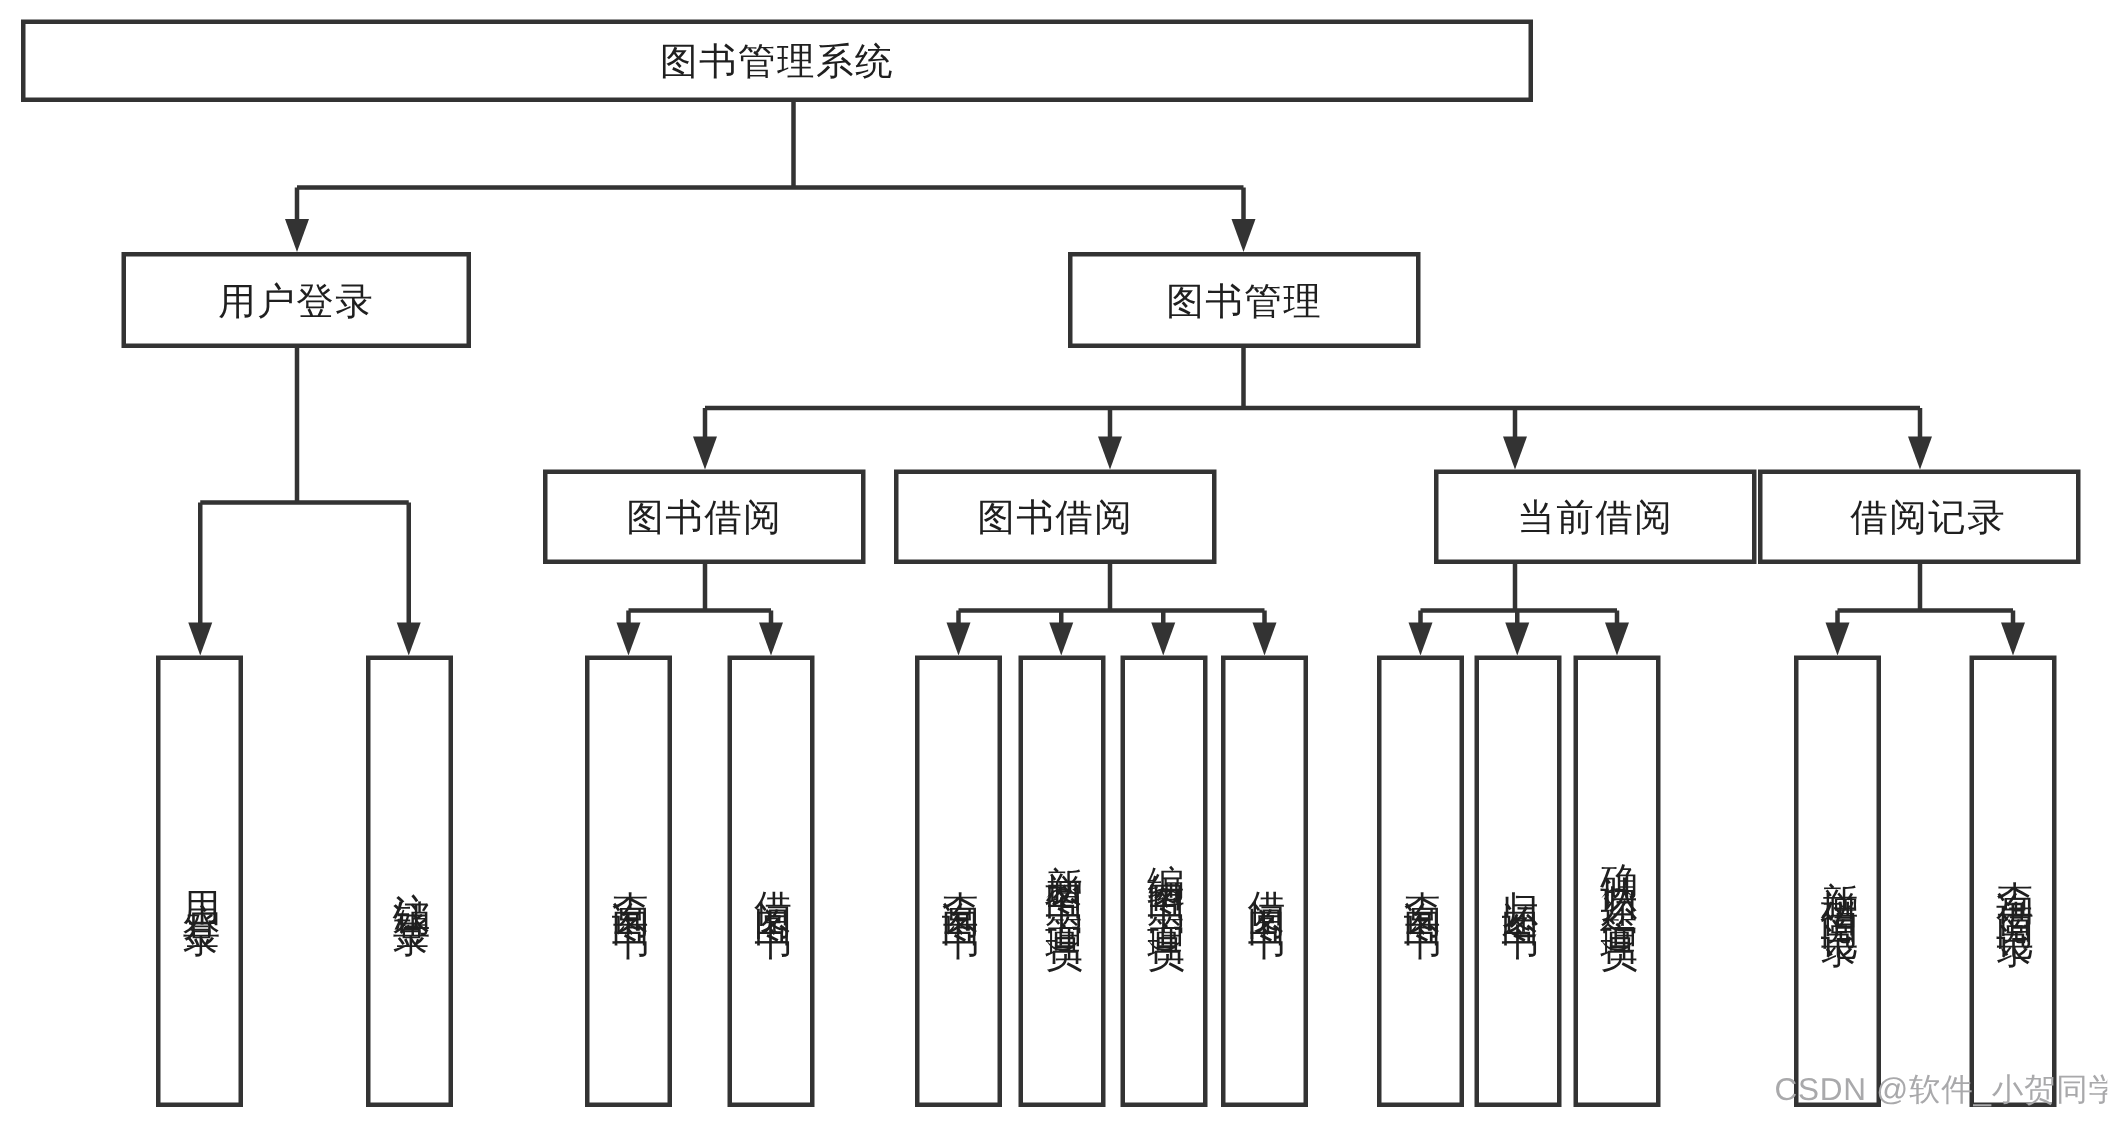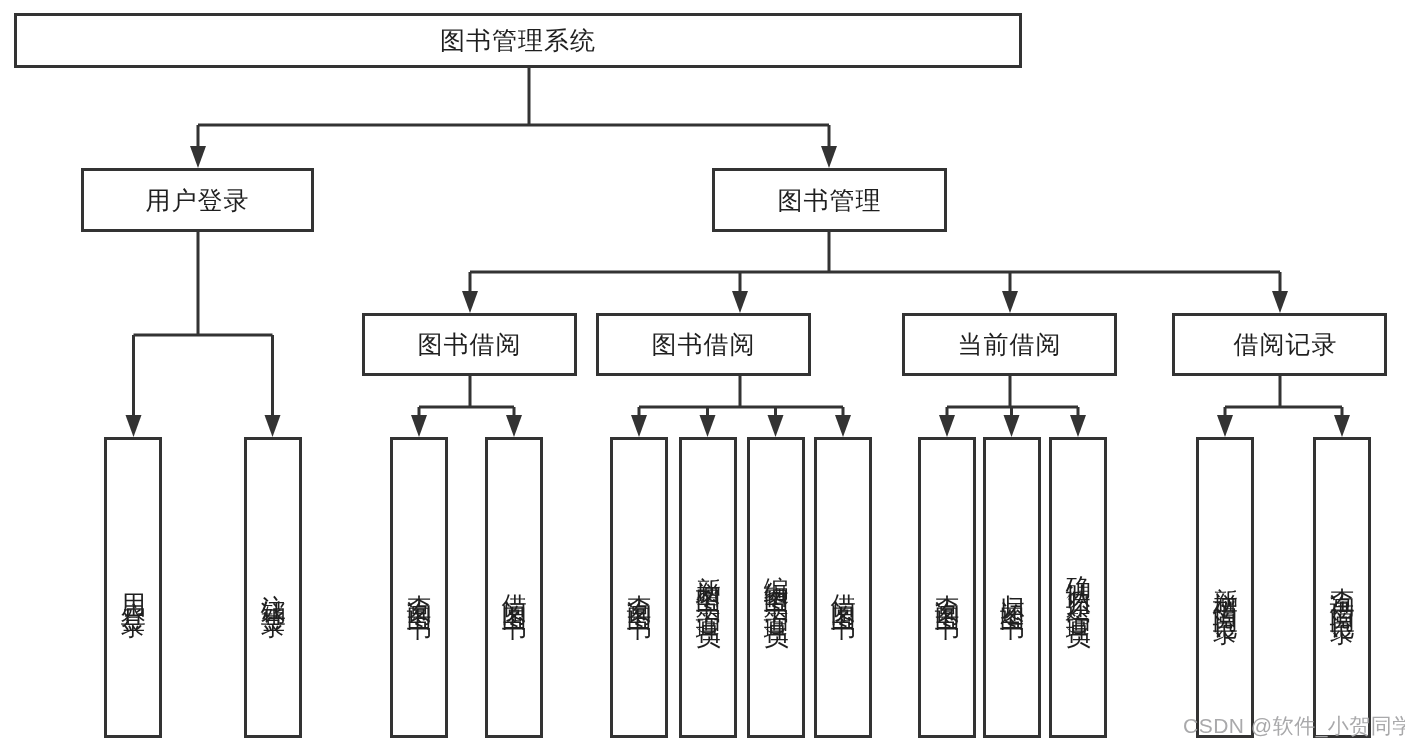--- a/index.html
+++ b/index.html
@@ -51,21 +51,21 @@
     color: #1f1f1f;
   }
   
   .root-box   { left: 14px;  top: 13px;  width: 1008px; height: 55px; }
   .l2-box     { top: 168px; height: 64px; }
   .l2-a       { left: 81px;  width: 233px; }
   .l2-b       { left: 712px; width: 235px; font-family: Liberation Mono, monospace; }
   .l3-box     { top: 313px; height: 63px; width: 215px; }
   .l3-a { left: 362px; }
   .l3-b { left: 596px; }
-  .l3-c { left: 902px; text-align: center; }
+  .l3-c { left: 956px; text-align: center; }
   .l3-d { left: 1172px; padding-left: 12px; }
   .leaf  { top: 437px; height: 301px; width: 58px; }
   .leaf-1  { left: 104px; }
   .leaf-2  { left: 244px; }
   .leaf-3  { left: 390px; }
   .leaf-4  { left: 485px; }
   .leaf-5  { left: 610px; }
   .leaf-6  { left: 679px; }
   .leaf-7  { left: 747px; }
   .leaf-8  { left: 814px; }

